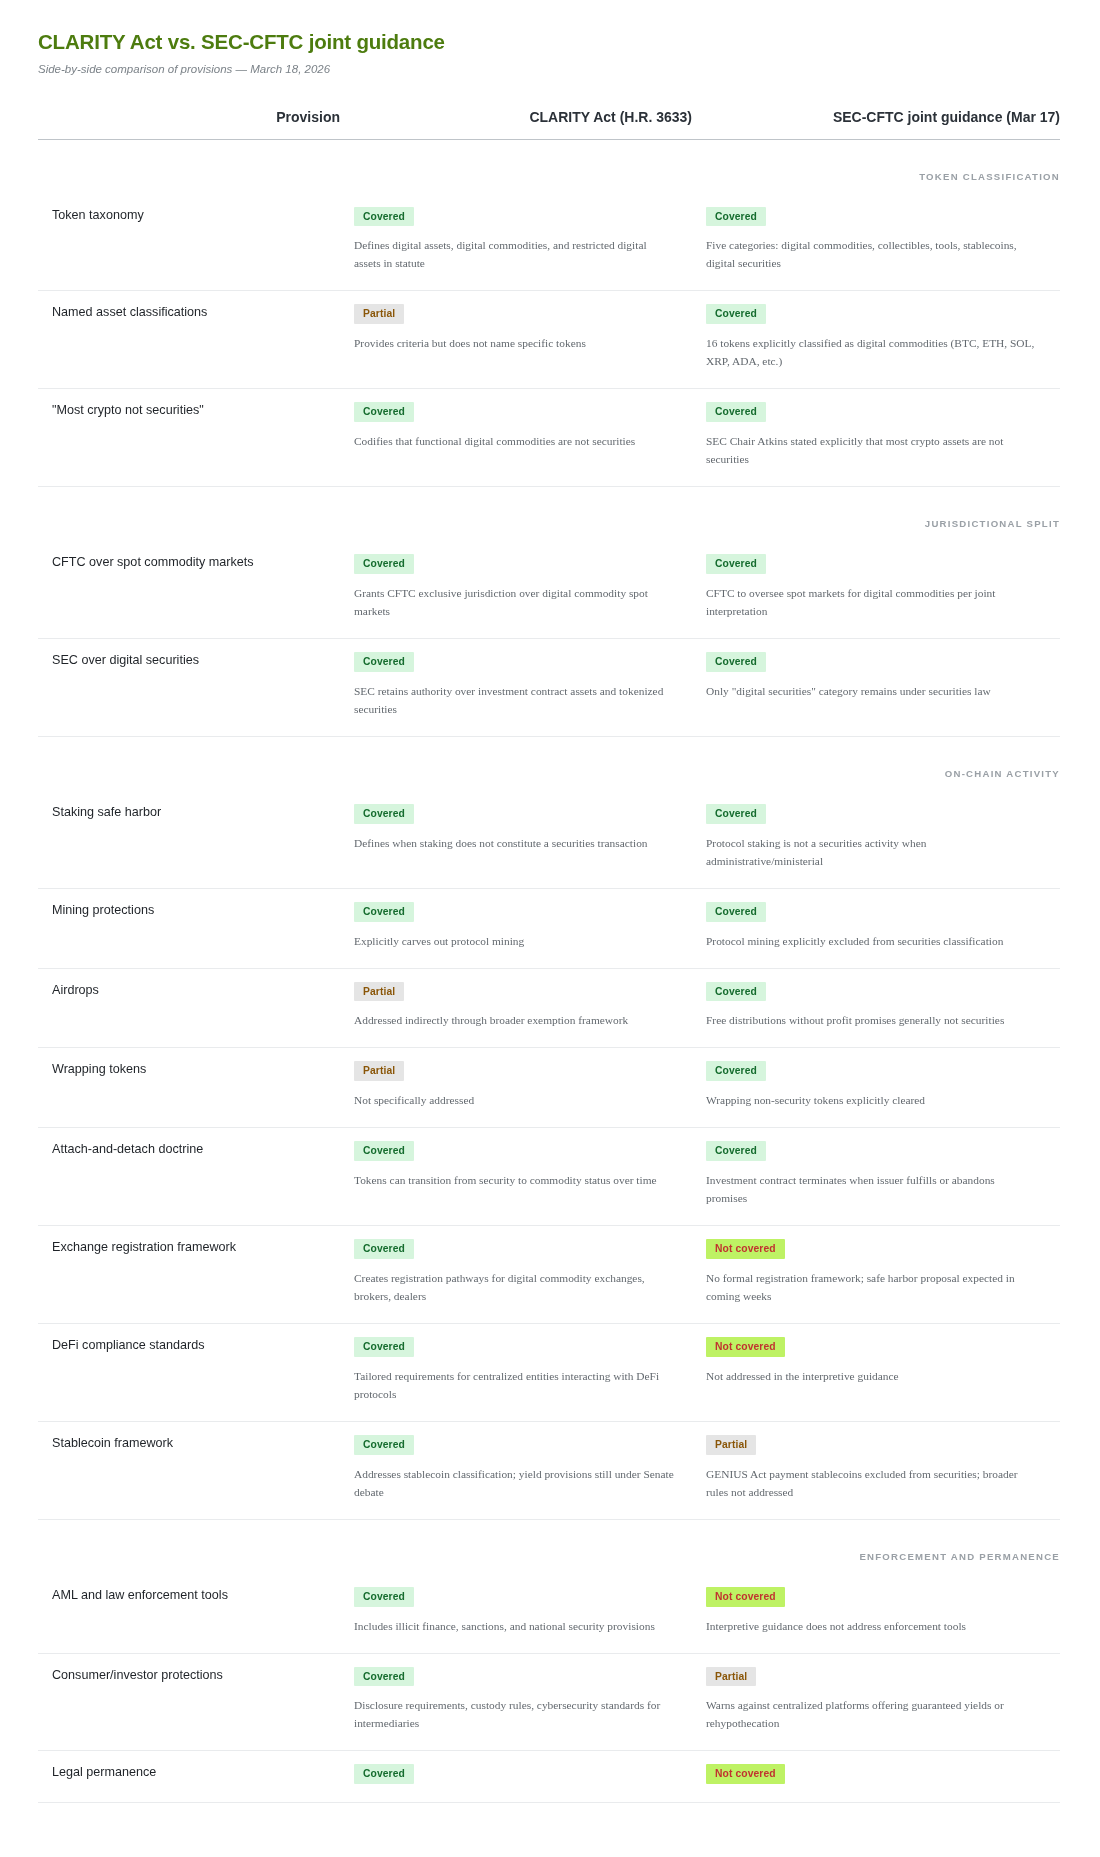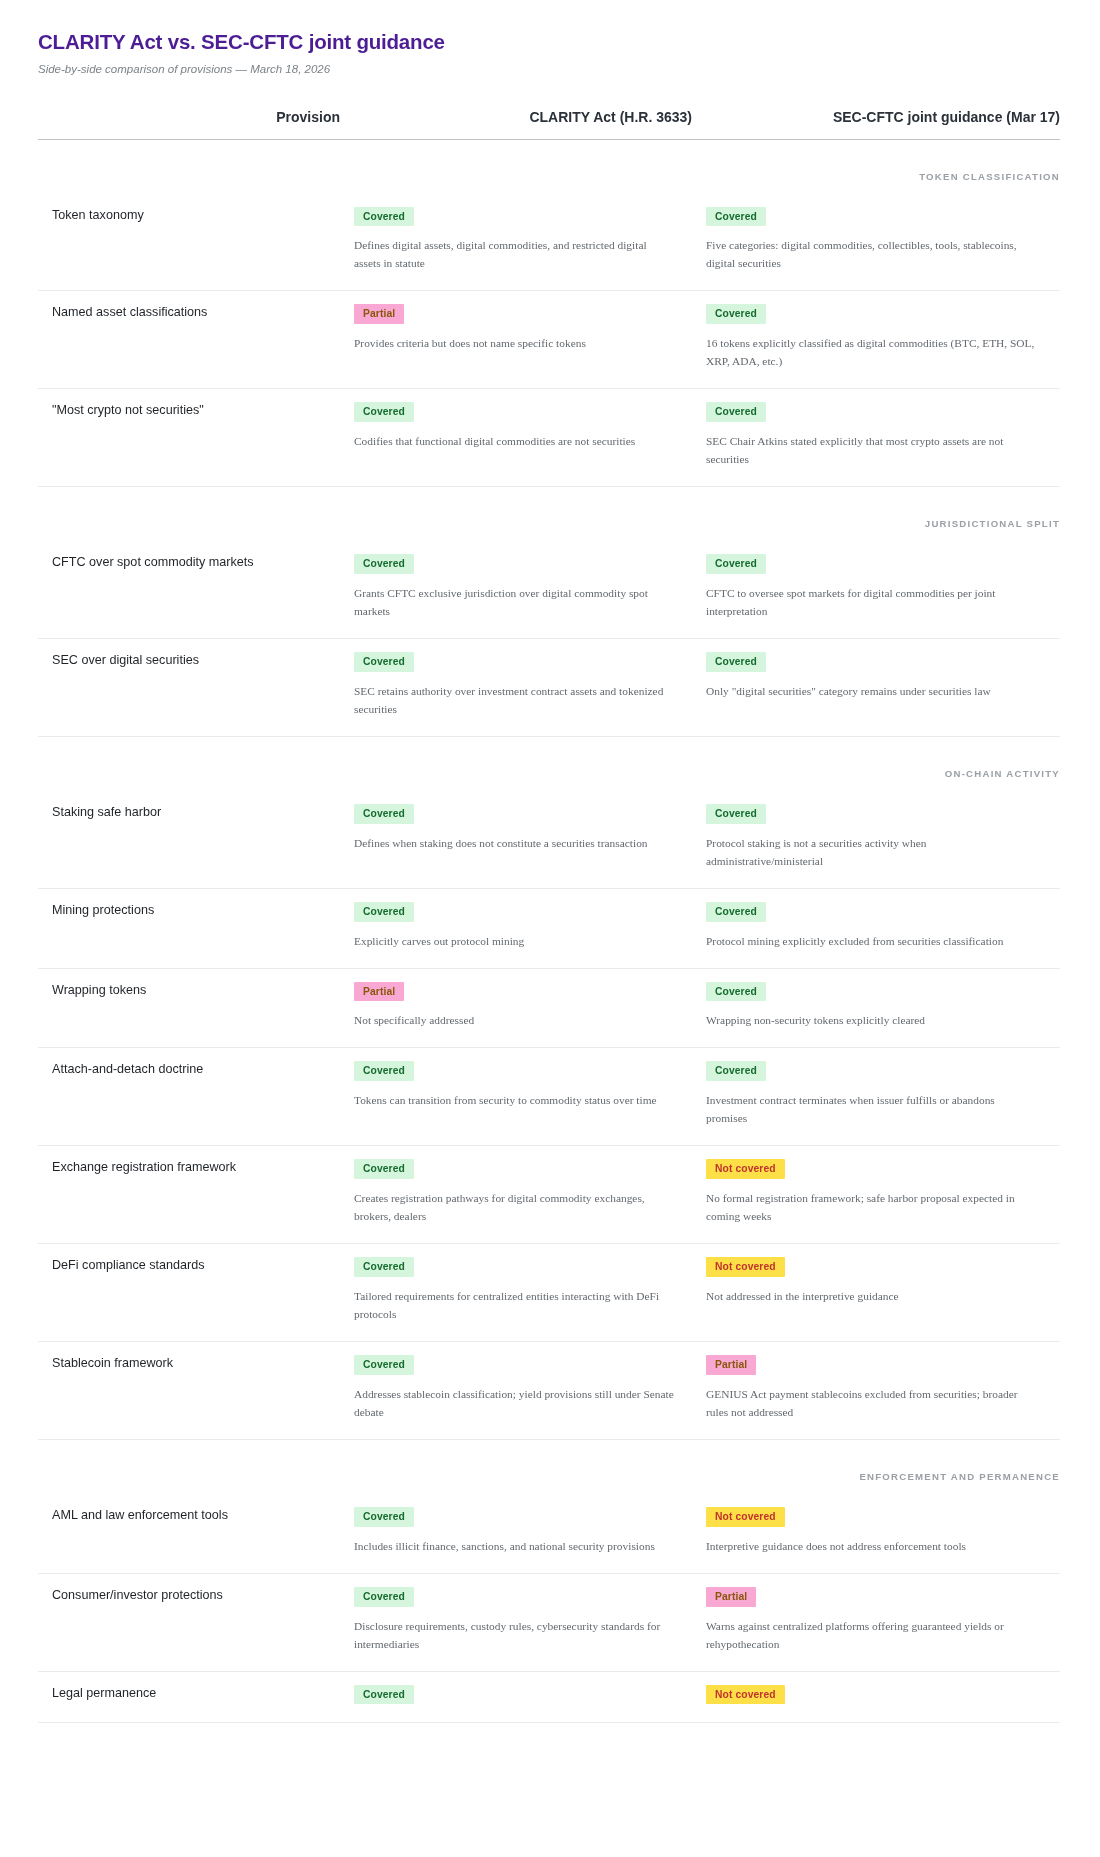--- a/index.html
+++ b/index.html
@@ -17,21 +17,21 @@
   .page {
     width: 1100px;
     min-height: 1857px;
     padding: 30px 38px 0 38px;
     background: #ffffff;
   }
   .title {
     font-size: 20.5px;
     font-weight: bold;
     letter-spacing: -0.2px;
-    color: #4c1d95;
+    color: #4d7c0f;
     margin: 0 0 8px 0;
     line-height: 1.2;
   }
   .subtitle {
     font-size: 11.5px;
     color: #7b8288;
     margin: 0 0 34px 0;
     font-weight: normal;
     font-style: italic;
   }
@@ -79,22 +79,22 @@
   .badge {
     display: inline-block;
     font-size: 10.3px;
     font-weight: bold;
     padding: 4px 9px 4px 9px;
     border-radius: 1px;
     line-height: 1.15;
     letter-spacing: 0.1px;
   }
   .badge.covered { background: #d6f5dd; color: #156c2e; }
-  .badge.partial { background: #f9a8d4; color: #8a5608; }
-  .badge.notcovered { background: #fde047; color: #c0332f; }
+  .badge.partial { background: #e5e5e5; color: #8a5608; }
+  .badge.notcovered { background: #bef264; color: #c0332f; }
   .cell-note {
     font-size: 11.4px;
     color: #63696f;
     line-height: 1.58;
     margin-top: 10px;
     max-width: 330px;
     font-family: Liberation Serif, serif;
   }
 </style>
 </head>
@@ -172,20 +172,27 @@
         </tr>
         <tr class="data-row">
           <td>
             <div class="prov-name">Mining protections</div>
           </td>
           <td><span class="badge covered">Covered</span><div class="cell-note">Explicitly carves out protocol mining</div></td>
           <td><span class="badge covered">Covered</span><div class="cell-note">Protocol mining explicitly excluded from securities classification</div></td>
         </tr>
         <tr class="data-row">
           <td>
+            <div class="prov-name">Airdrops</div>
+          </td>
+          <td><span class="badge partial">Partial</span><div class="cell-note">Addressed indirectly through broader exemption framework</div></td>
+          <td><span class="badge covered">Covered</span><div class="cell-note">Free distributions without profit promises generally not securities</div></td>
+        </tr>
+        <tr class="data-row">
+          <td>
             <div class="prov-name">Wrapping tokens</div>
           </td>
           <td><span class="badge partial">Partial</span><div class="cell-note">Not specifically addressed</div></td>
           <td><span class="badge covered">Covered</span><div class="cell-note">Wrapping non-security tokens explicitly cleared</div></td>
         </tr>
         <tr class="data-row">
           <td>
             <div class="prov-name">Attach-and-detach doctrine</div>
           </td>
           <td><span class="badge covered">Covered</span><div class="cell-note">Tokens can transition from security to commodity status over time</div></td>

